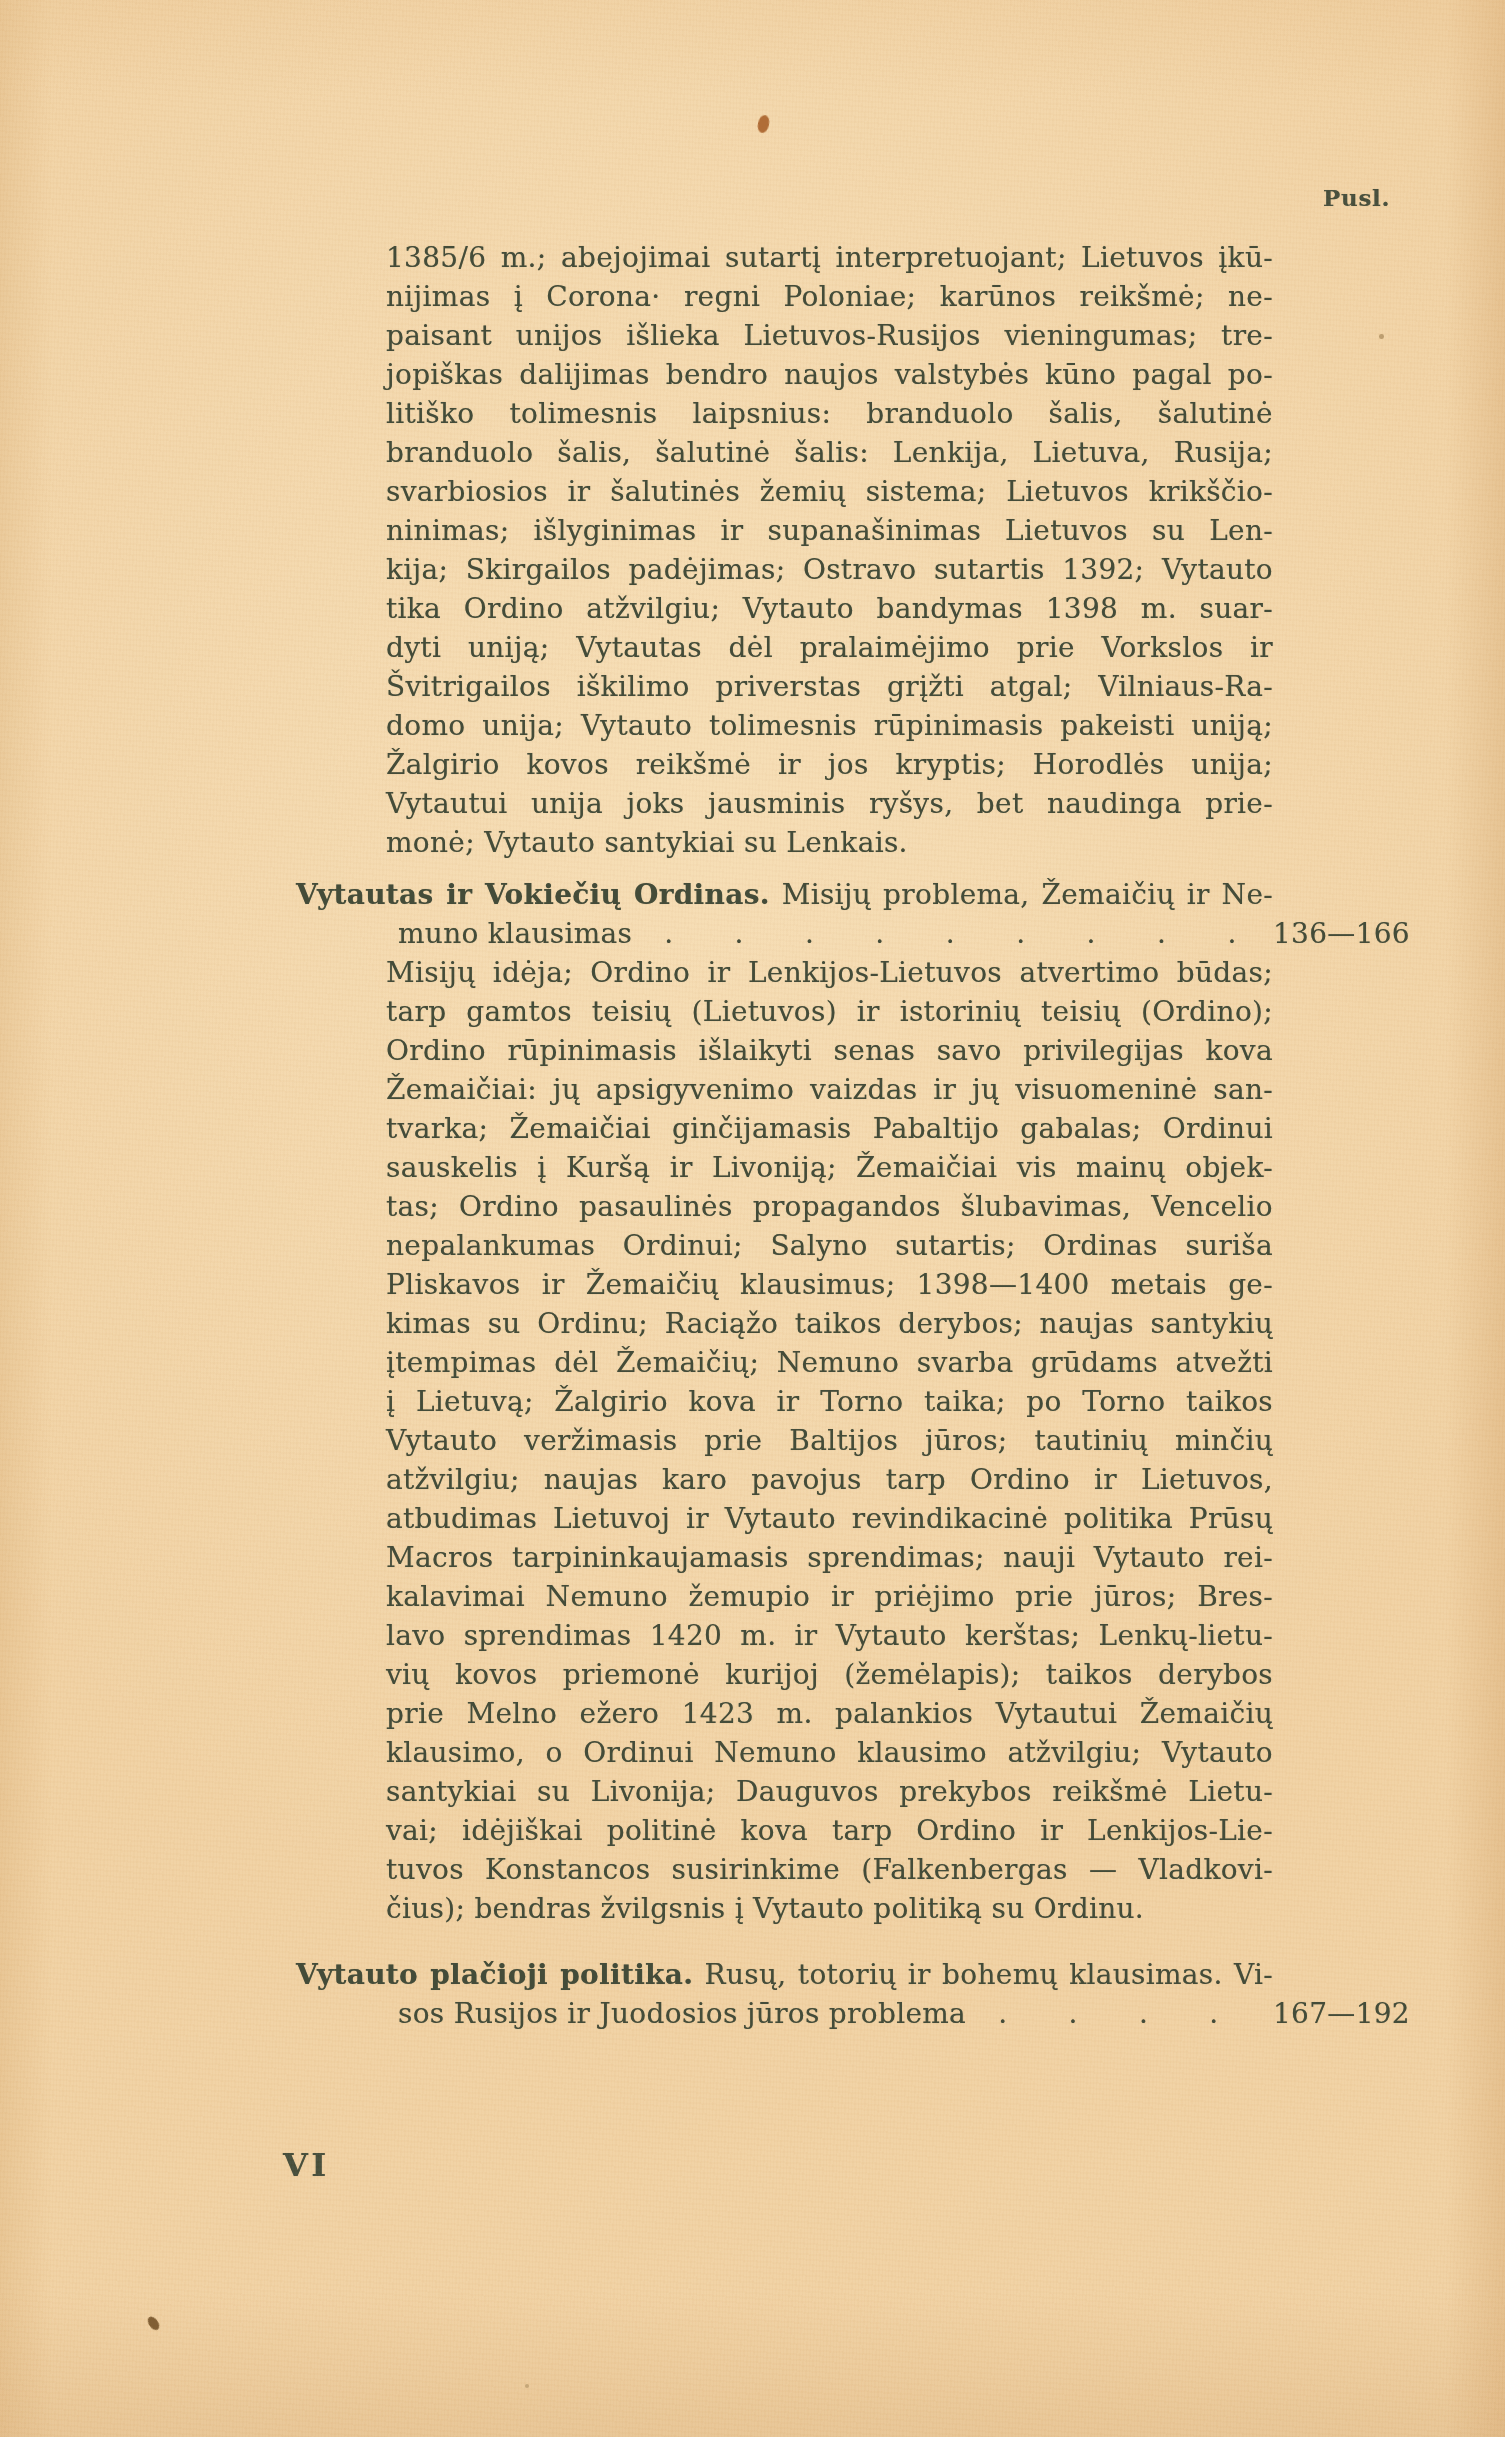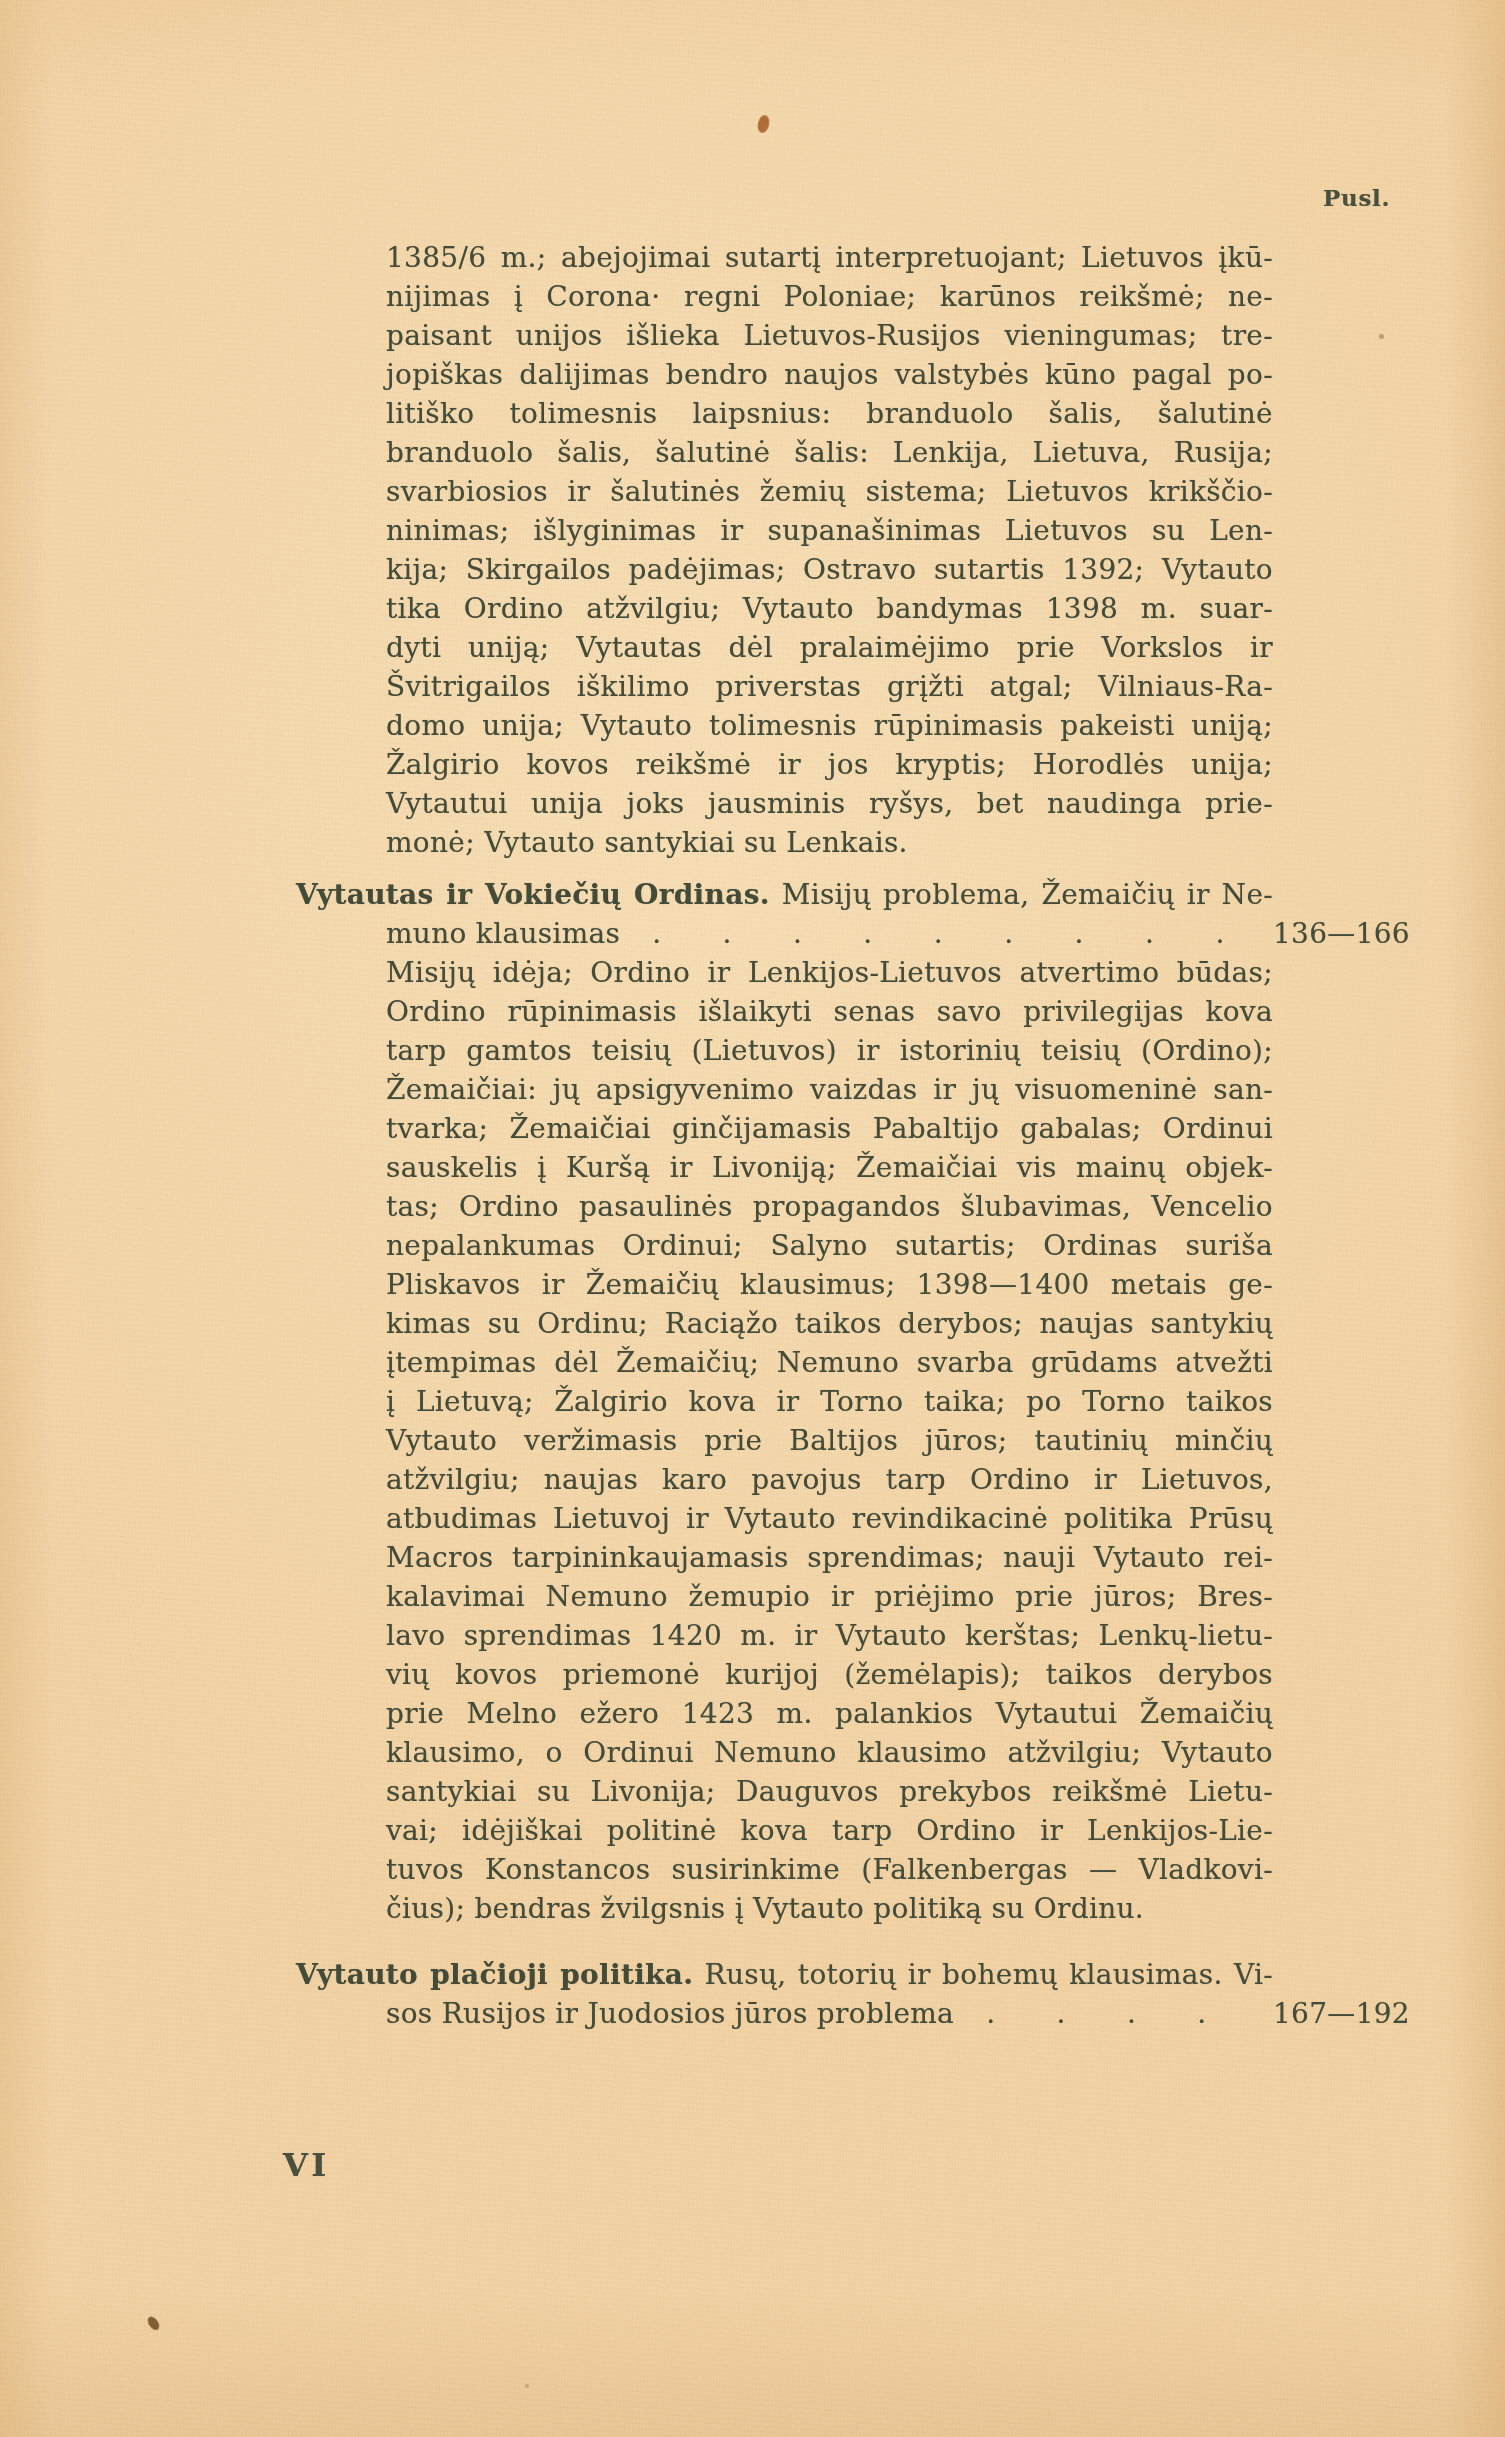--- a/index.html
+++ b/index.html
@@ -32,21 +32,21 @@
     font-size:28px;line-height:39px;letter-spacing:0.3px;z-index:2;
   }
   .line{text-align:justify;text-align-last:justify;}
   .line.noj{text-align-last:left;}
   .desc-line{padding-left:90px;padding-right:137px;}
   .head-line{padding-right:137px;}
   .head-line .b{font-weight:bold;}
   .entry{margin-top:13.3px;}
   .entry + .entry{margin-top:27px;}
   .dotrow{display:flex;align-items:baseline;padding-left:90px;text-align:left;}
-  .dotrow .txt{flex:0 0 auto;white-space:nowrap;}
+  .dotrow .txt{flex:0 0 auto;white-space:nowrap;margin-left:12px;}
   .dotrow .dots{
     flex:1 1 auto;overflow:hidden;white-space:nowrap;
     word-spacing:52px;padding-left:32px;padding-right:8px;
   }
   .dotrow .pages{flex:0 0 auto;white-space:nowrap;}
   .folio{
     position:absolute;left:283px;top:2146px;
     font-size:32px;font-weight:bold;letter-spacing:3.3px;
   }
   .stain{position:absolute;border-radius:50%;z-index:1;}
@@ -88,22 +88,22 @@
     <div id="entries">
         <div class="entry">
           <div class="line head-line"><span class="b">Vytautas ir Vokiečių Ordinas.</span><span> Misijų problema, Žemaičių ir Ne-</span></div>
           <div class="dotrow">
             <span class="txt">muno klausimas</span>
             <span class="dots">. . . . . . . . .</span>
             <span class="pages">136—166</span>
           </div>
           <div>
             <div class="line desc-line">Misijų idėja; Ordino ir Lenkijos-Lietuvos atvertimo būdas;</div>
+            <div class="line desc-line">tarp gamtos teisių (Lietuvos) ir istorinių teisių (Ordino);</div>
             <div class="line desc-line">Ordino rūpinimasis išlaikyti senas savo privilegijas kova</div>
-            <div class="line desc-line">tarp gamtos teisių (Lietuvos) ir istorinių teisių (Ordino);</div>
             <div class="line desc-line">Žemaičiai: jų apsigyvenimo vaizdas ir jų visuomeninė san-</div>
             <div class="line desc-line">tvarka; Žemaičiai ginčijamasis Pabaltijo gabalas; Ordinui</div>
             <div class="line desc-line">sauskelis į Kuršą ir Livoniją; Žemaičiai vis mainų objek-</div>
             <div class="line desc-line">tas; Ordino pasaulinės propagandos šlubavimas, Vencelio</div>
             <div class="line desc-line">nepalankumas Ordinui; Salyno sutartis; Ordinas suriša</div>
             <div class="line desc-line">Pliskavos ir Žemaičių klausimus; 1398—1400 metais ge-</div>
             <div class="line desc-line">kimas su Ordinu; Raciąžo taikos derybos; naujas santykių</div>
             <div class="line desc-line">įtempimas dėl Žemaičių; Nemuno svarba grūdams atvežti</div>
             <div class="line desc-line">į Lietuvą; Žalgirio kova ir Torno taika; po Torno taikos</div>
             <div class="line desc-line">Vytauto veržimasis prie Baltijos jūros; tautinių minčių</div>

